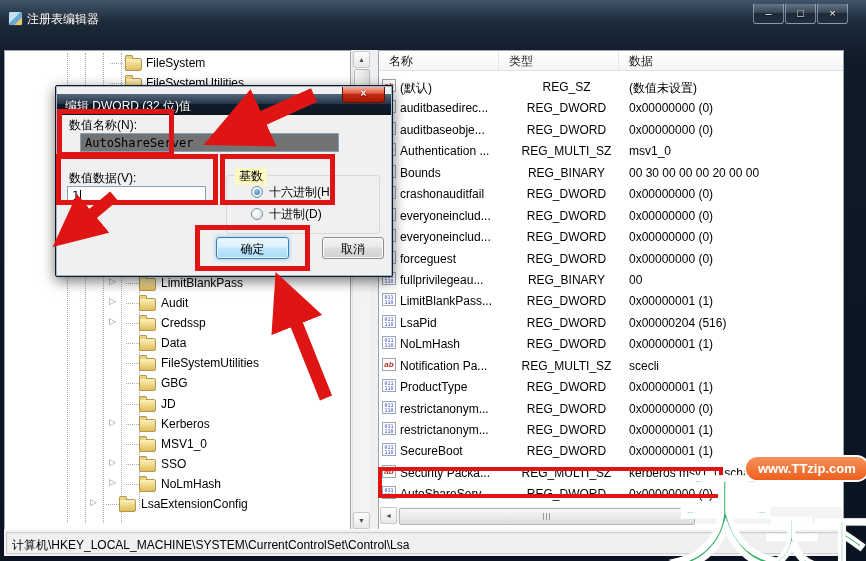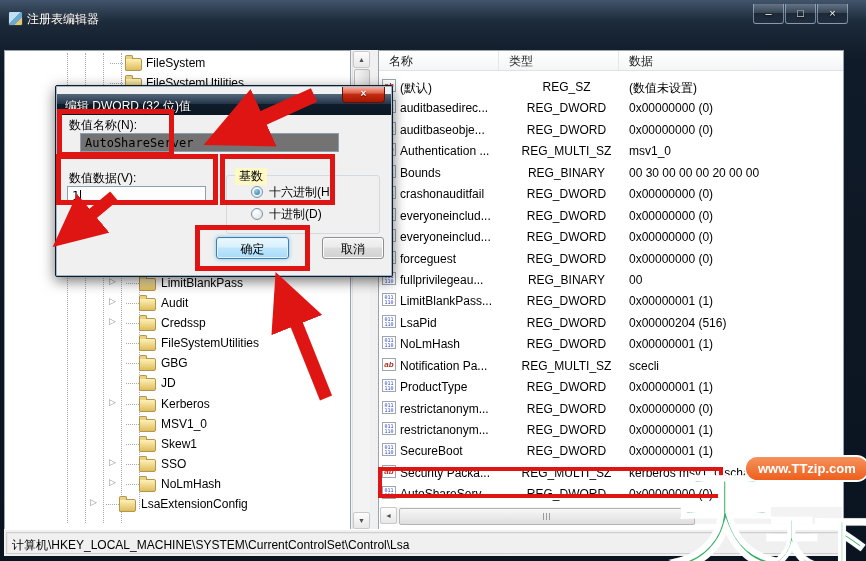--- a/index.html
+++ b/index.html
@@ -192,24 +192,29 @@
           <span class="folder"></span>
           <span class="tlabel">Audit</span>
         </div>
 
         <div class="trow deep has-exp">
           <span class="exp"></span>
           <span class="folder"></span>
           <span class="tlabel">Credssp</span>
         </div>
 
-
         <div class="trow deep no-exp">
 
           <span class="folder"></span>
+          <span class="tlabel">Data</span>
+        </div>
+
+        <div class="trow deep no-exp">
+
+          <span class="folder"></span>
           <span class="tlabel">FileSystemUtilities</span>
         </div>
 
         <div class="trow deep no-exp">
 
           <span class="folder"></span>
           <span class="tlabel">GBG</span>
         </div>
 
         <div class="trow deep no-exp">
@@ -223,25 +228,20 @@
           <span class="folder"></span>
           <span class="tlabel">Kerberos</span>
         </div>
 
         <div class="trow deep no-exp">
 
           <span class="folder"></span>
           <span class="tlabel">MSV1_0</span>
         </div>
 
-        <div class="trow deep no-exp">
-
-          <span class="folder"></span>
-          <span class="tlabel">Skew1</span>
-        </div>
 
         <div class="trow deep has-exp">
           <span class="exp"></span>
           <span class="folder"></span>
           <span class="tlabel">SSO</span>
         </div>
 
         <div class="trow deep has-exp">
           <span class="exp"></span>
           <span class="folder"></span>

